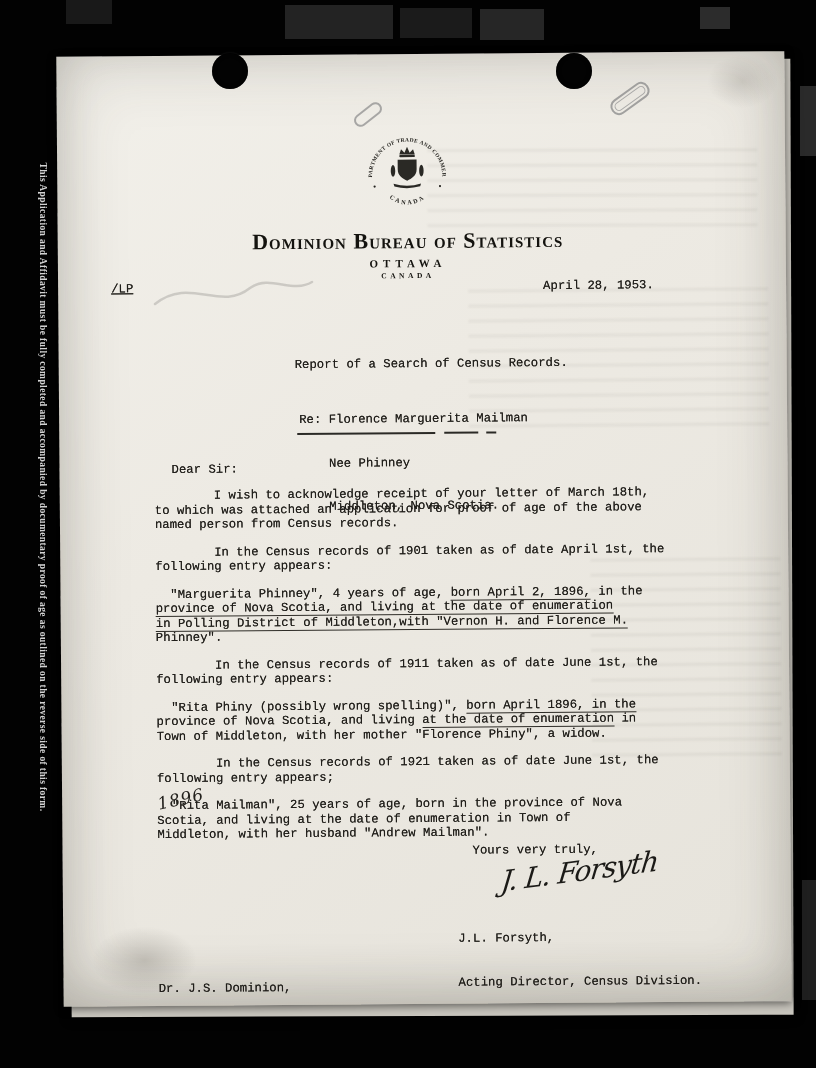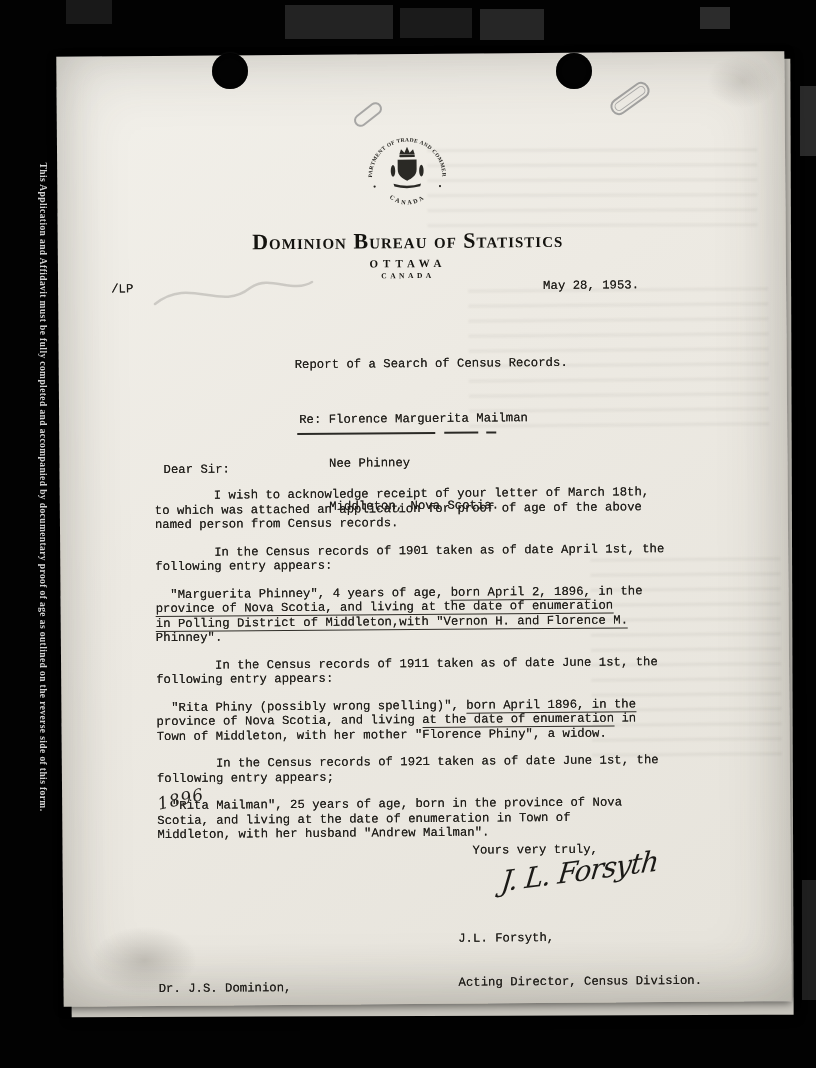--- a/index.html
+++ b/index.html
@@ -58,29 +58,29 @@
   .letterhead{position:absolute;left:0;top:78px;width:700px;text-align:center;
      font-family:"Liberation Serif",serif;color:#14130f;}
   .org{margin-top:6px;font-variant:small-caps;font-weight:bold;font-size:22px;
        letter-spacing:1px;}
   .city{margin-top:3px;font-weight:bold;font-size:11px;letter-spacing:5px;}
   .country{margin-top:2px;font-weight:bold;font-size:7.5px;letter-spacing:3.5px;}
 
   .typed{font-family:"Liberation Mono",monospace;font-size:12.3px;color:#201e1a;
          text-shadow:0 0 .5px rgba(32,30,26,.85);}
   .pos{position:absolute;}
-  .ref{left:53px;top:226px;}
+  .ref{left:53px;top:226px;text-decoration:underline;}
   .date{left:485px;top:226px;}
   .subject{left:236px;top:303px;}
   .re{left:240px;top:329px;line-height:14.5px;white-space:pre;}
   .rule{left:238px;top:378px;}
   .rule span{display:inline-block;height:2px;background:#2b2a26;vertical-align:top;}
   .rule .r1{width:138px;margin-right:9px;} .rule .r2{width:34px;margin-right:8px;}
   .rule .r3{width:10px;}
-  .salutation{left:104px;top:407px;}
+  .salutation{left:112px;top:407px;}
   .body-flow{left:95px;top:433px;line-height:14.5px;}
   .para{margin-bottom:13px;}
   .line{white-space:pre;}
   .u{border-bottom:1.4px solid #2e2c27;}
   .annotation{left:95px;top:733px;font-family:"DejaVu Serif",serif;font-style:italic;
      font-size:17px;transform:rotate(-12deg);letter-spacing:1px;color:#23211d;}
   .closing{left:410px;top:790px;}
   .signature{left:438px;top:802px;font-family:"DejaVu Serif",serif;font-style:italic;
      font-size:28px;color:#1b1a17;transform:rotate(-7deg) skewX(-14deg);
      letter-spacing:-1px;white-space:nowrap;}
@@ -132,21 +132,21 @@
           <ellipse cx="66.5" cy="45" rx="2.6" ry="6.8"></ellipse>
           <path d="M 34,60 q 16,5 32,0 l -1,3.2 q -15,4 -30,0 z"></path>
         </g>
       </svg>
       <div class="org">Dominion Bureau of Statistics</div>
       <div class="city">OTTAWA</div>
       <div class="country">CANADA</div>
     </div>
 
     <div class="pos typed ref">/LP</div>
-    <div class="pos typed date">May 28, 1953.</div>
+    <div class="pos typed date">April 28, 1953.</div>
 
     <div class="pos typed subject">Report of a Search of Census Records.</div>
 
     <div class="pos typed re">
       <div class="line">Re: Florence Marguerita Mailman</div>
       <div class="line">    Nee Phinney</div>
       <div class="line">    Middleton, Nova Scotia.</div>
     </div>
 
     <div class="pos rule">

